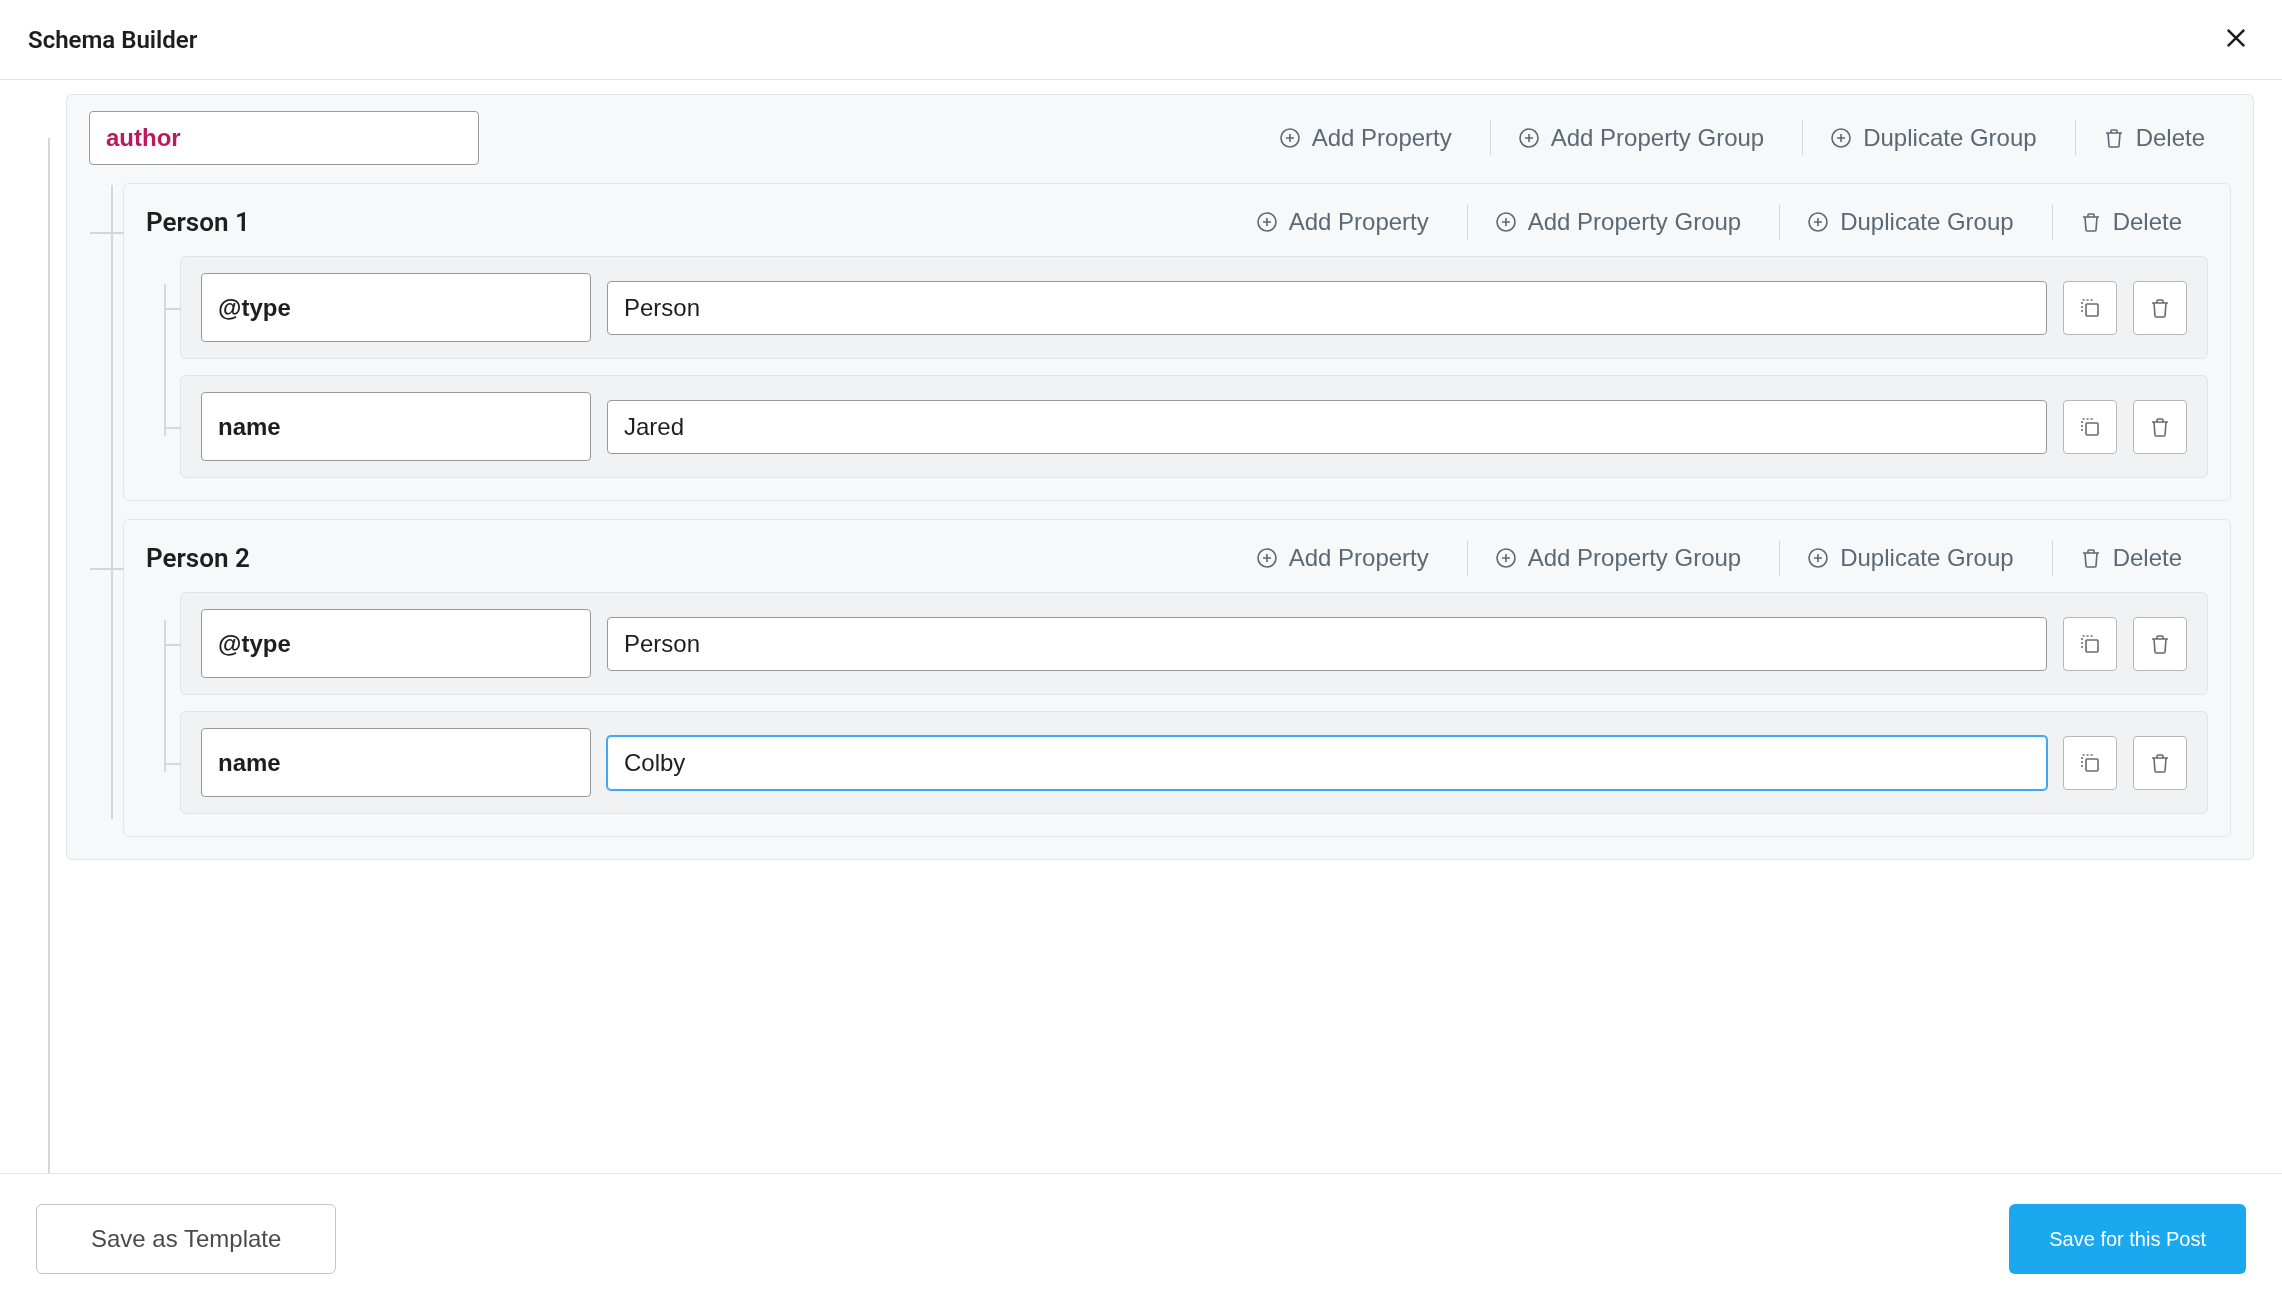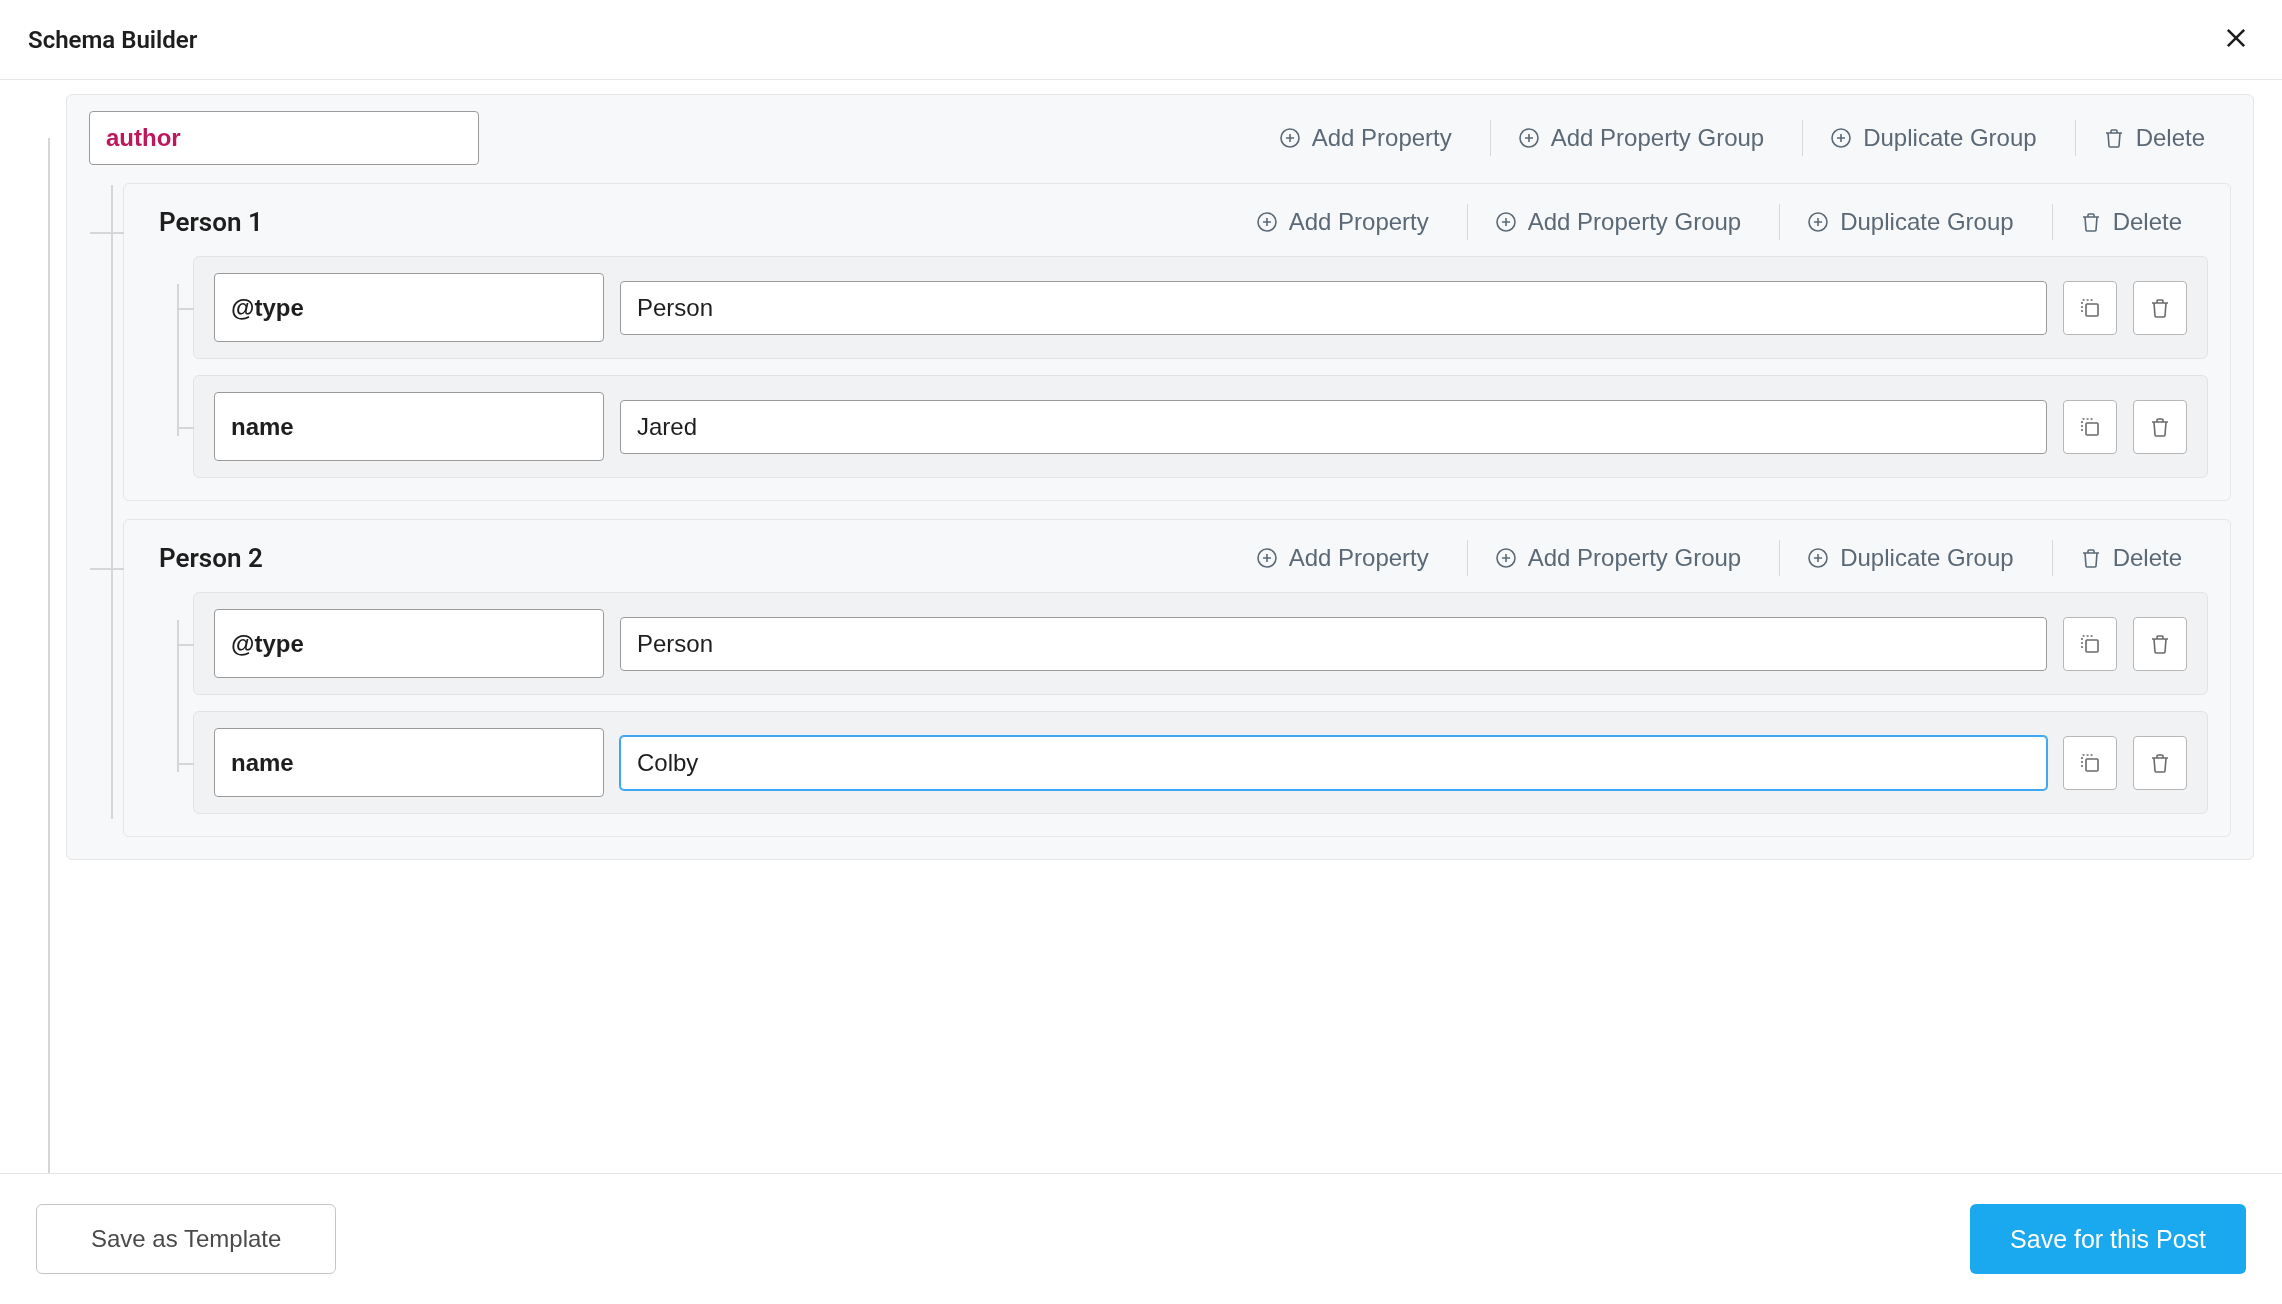--- a/index.html
+++ b/index.html
@@ -90,21 +90,21 @@
     color: #5b6976;
     cursor: pointer;
     white-space: nowrap;
   }
   .action-btn:first-child { border-left: none; }
   .action-btn svg { width: 24px; height: 24px; flex-shrink: 0; }
   .subgroup {
     background: #f7f8f9;
     border: 1px solid #e4e6e8;
     border-radius: 6px;
-    padding: 14px 22px 22px 35px;
+    padding: 14px 22px 22px 22px;
     margin-top: 18px;
     margin-left: 34px;
     position: relative;
   }
   .subgroup-header {
     display: flex;
     align-items: center;
     justify-content: space-between;
     margin-bottom: 12px;
     margin-top: 6px;
@@ -201,21 +201,21 @@
     font-size: 24px;
     color: #4a4a4a;
     cursor: pointer;
   }
   .btn-primary {
     height: 70px;
     padding: 0 40px;
     border: none;
     border-radius: 6px;
     background: #1aa8ef;
-    font-size: 25px;
+    font-size: 20px;
     color: #fff;
     cursor: pointer;
   }
   .subgroup-connector {
     position: absolute;
     left: -34px;
     top: 48px;
     width: 34px;
     height: 2px;
     background: #d6d6d6;

